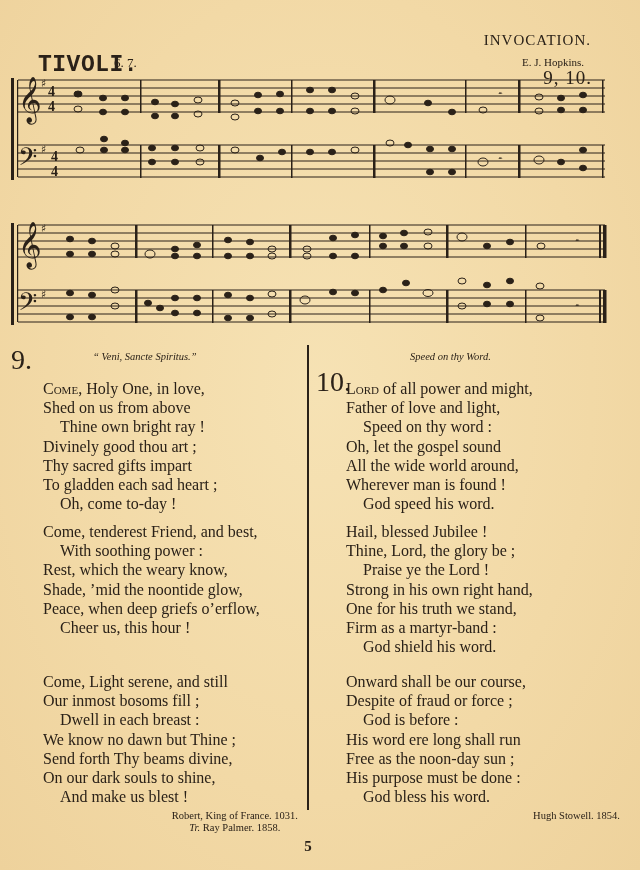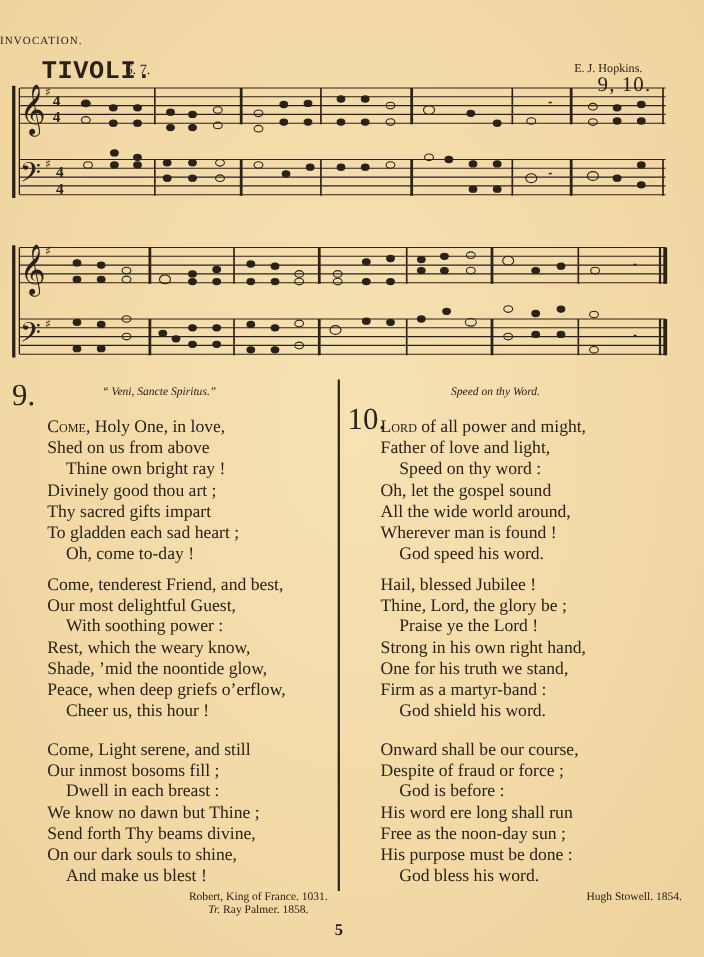--- a/index.html
+++ b/index.html
@@ -5,21 +5,21 @@
     html, body { margin: 0; padding: 0; }
     body {
       width: 640px; height: 870px; overflow: hidden;
       background: #f3dcaa;
       background: radial-gradient(ellipse at 50% 45%, #f6e2b4 0%, #f2d9a6 60%, #eed29c 100%);
       font-family: "Liberation Serif", "DejaVu Serif", serif;
       color: #2a2118;
       position: relative;
     }
     .abs { position: absolute; }
-    .running-title { left: 0; width: 591px; top: 32px; text-align: left; font-size: 10px; letter-spacing: 1px; }
+    .running-title { left: 0; width: 591px; top: 32px; text-align: right; font-size: 15px; letter-spacing: 1px; }
     .hymn-nums { right: 48px; top: 27px; font-size: 19px; letter-spacing: 1px; margin-top: 40px; }
     .tune-name { left: 38px; top: 52px; font-family: Liberation Mono, monospace; font-weight: bold; font-size: 23px; letter-spacing: 0.5px; }
     .meter { left: 114px; top: 55px; font-size: 13px; }
     .composer { right: 56px; top: 56px; font-size: 11px; }
     svg.score { position: absolute; left: 0; top: 0; }
     .hymn-number { font-size: 28px; line-height: 1; }
     .hymn-heading { font-style: italic; font-size: 10.5px; }
     .stanza { font-size: 16px; line-height: 19.2px; }
     .stanza div { white-space: nowrap; }
     .stanza .indent { padding-left: 17px; }
@@ -275,21 +275,20 @@
   <div>Shed on us from above</div>
   <div class="indent">Thine own bright ray !</div>
   <div>Divinely good thou art ;</div>
   <div>Thy sacred gifts impart</div>
   <div>To gladden each sad heart ;</div>
   <div class="indent">Oh, come to-day !</div>
 </div>
 
 <div class="abs stanza" style="left:43px; top:522px;">
   <div>Come, tenderest Friend, and best,</div>
-  <div>Our most delightful Guest,</div>
   <div class="indent">With soothing power :</div>
   <div>Rest, which the weary know,</div>
   <div>Shade, ’mid the noontide glow,</div>
   <div>Peace, when deep griefs o’erflow,</div>
   <div class="indent">Cheer us, this hour !</div>
 </div>
 
 <div class="abs stanza" style="left:43px; top:672px;">
   <div>Come, Light serene, and still</div>
   <div>Our inmost bosoms fill ;</div>

